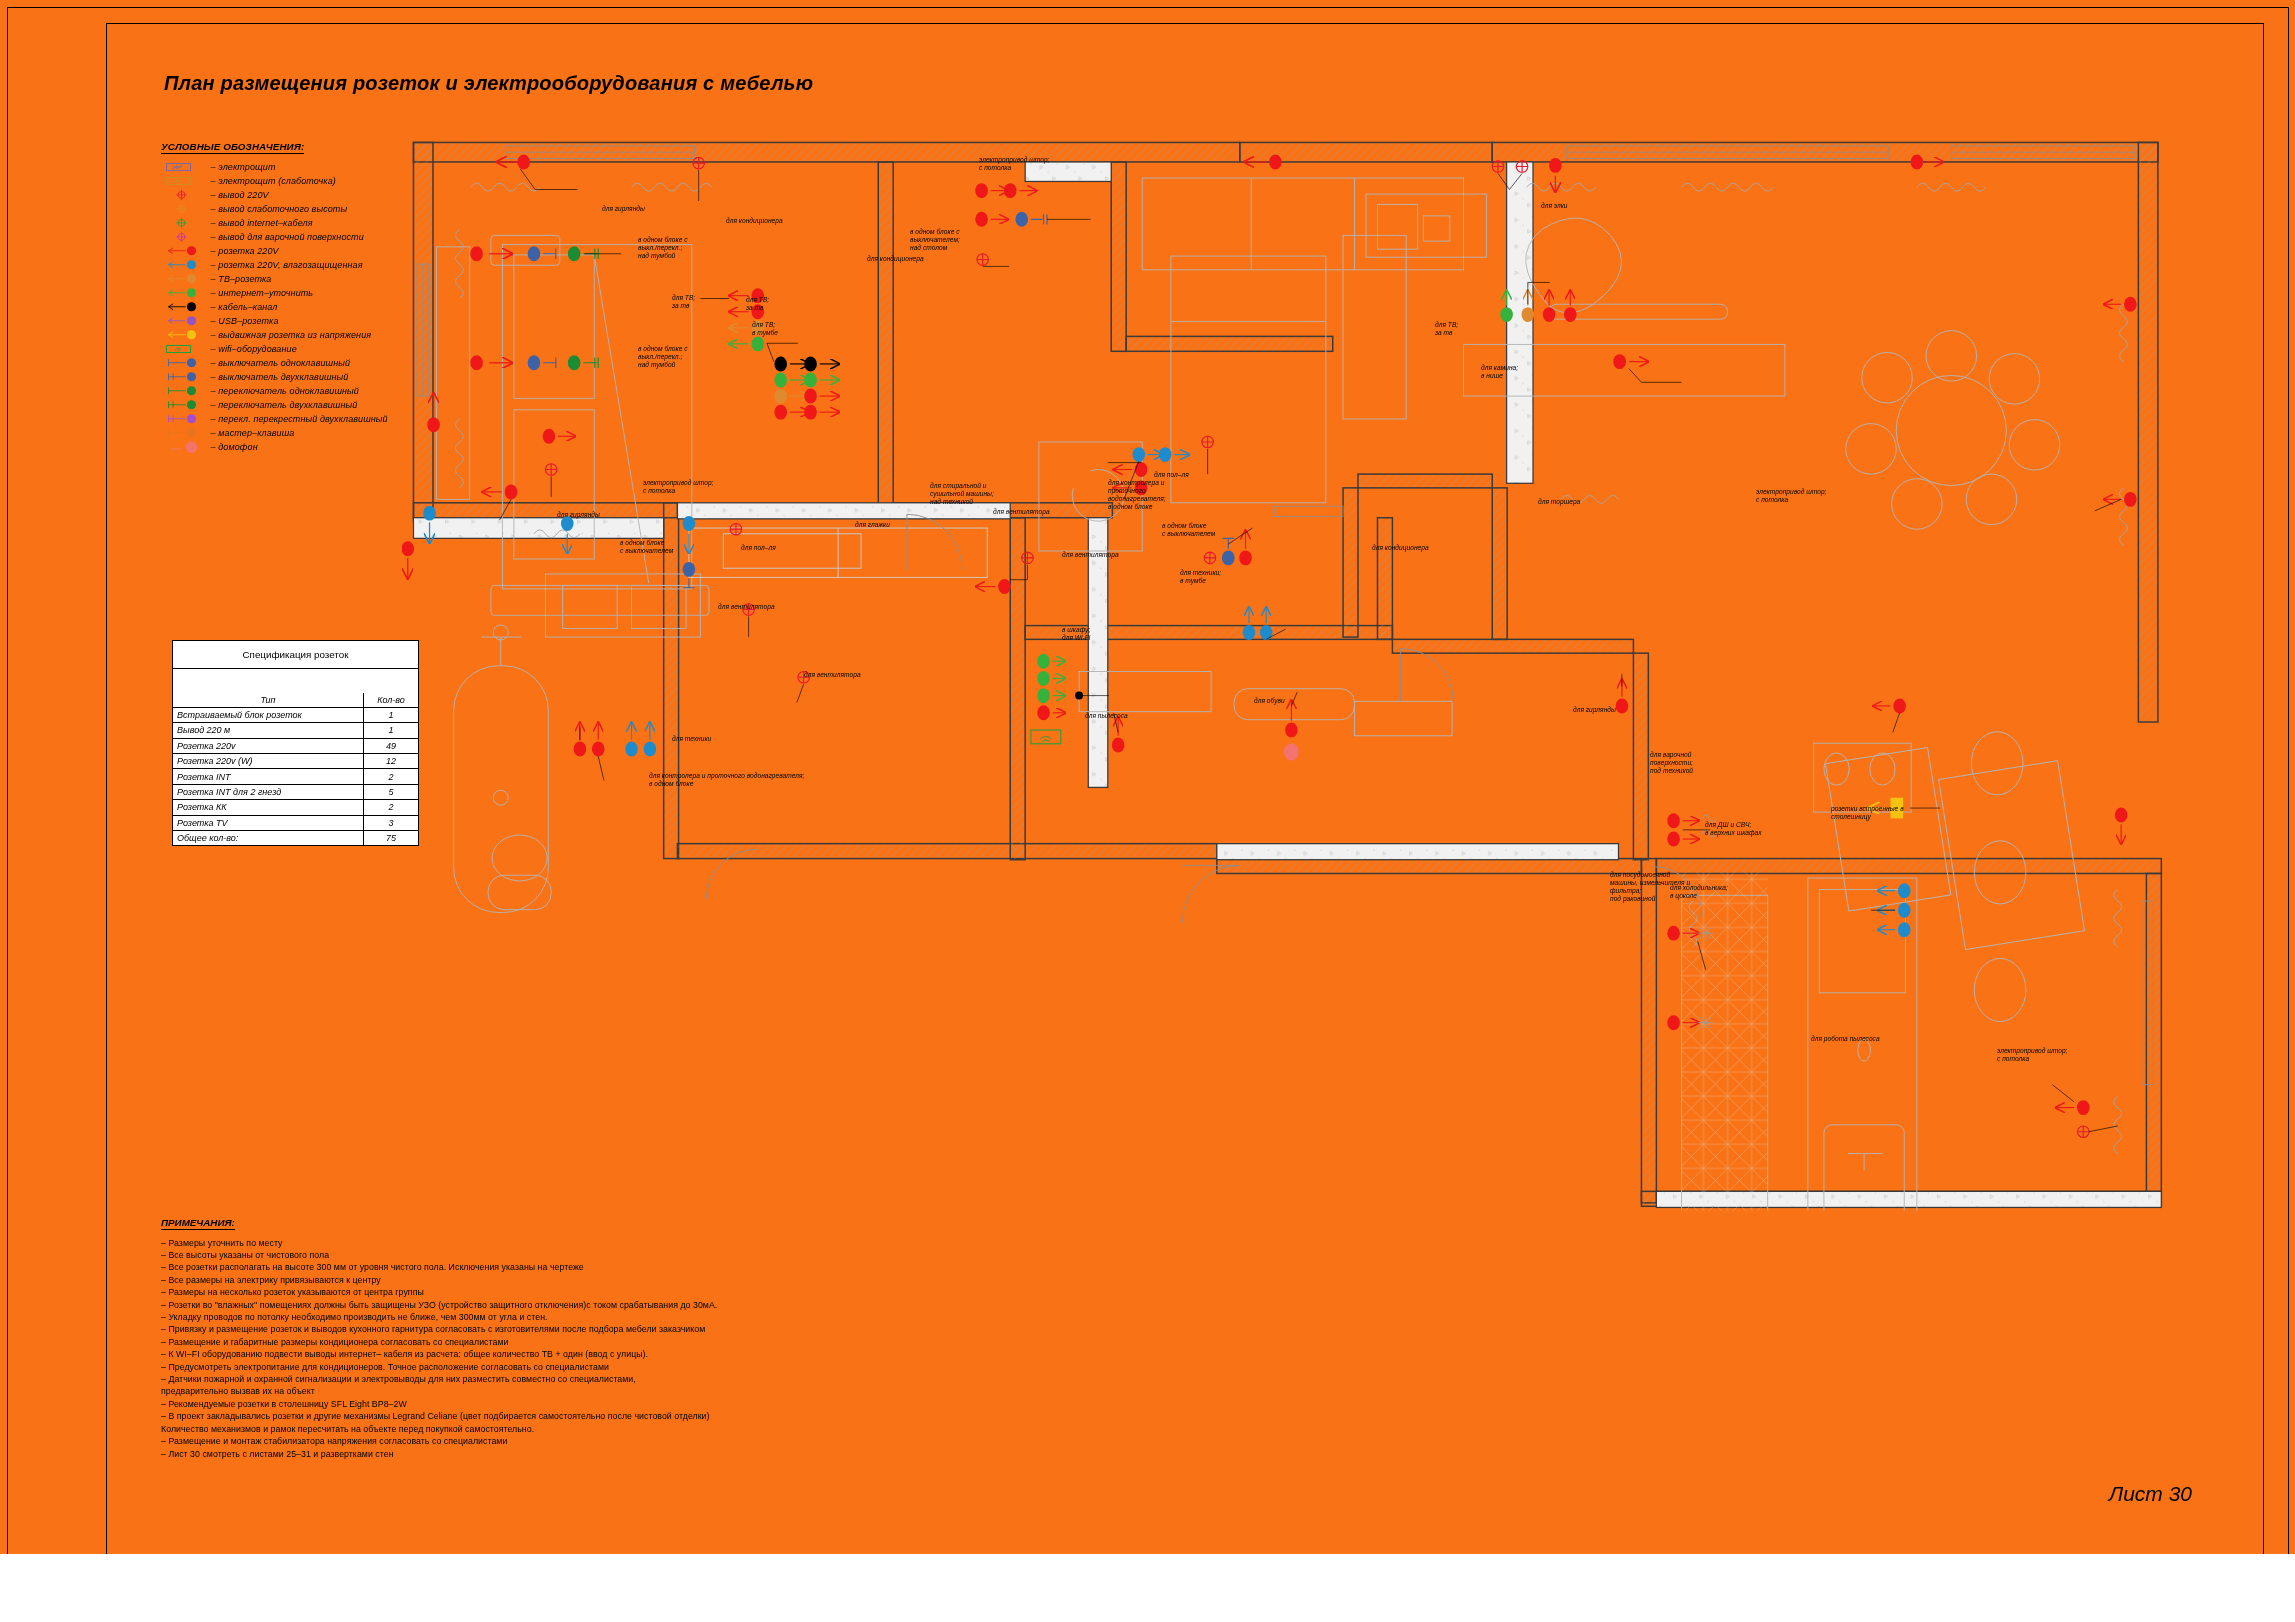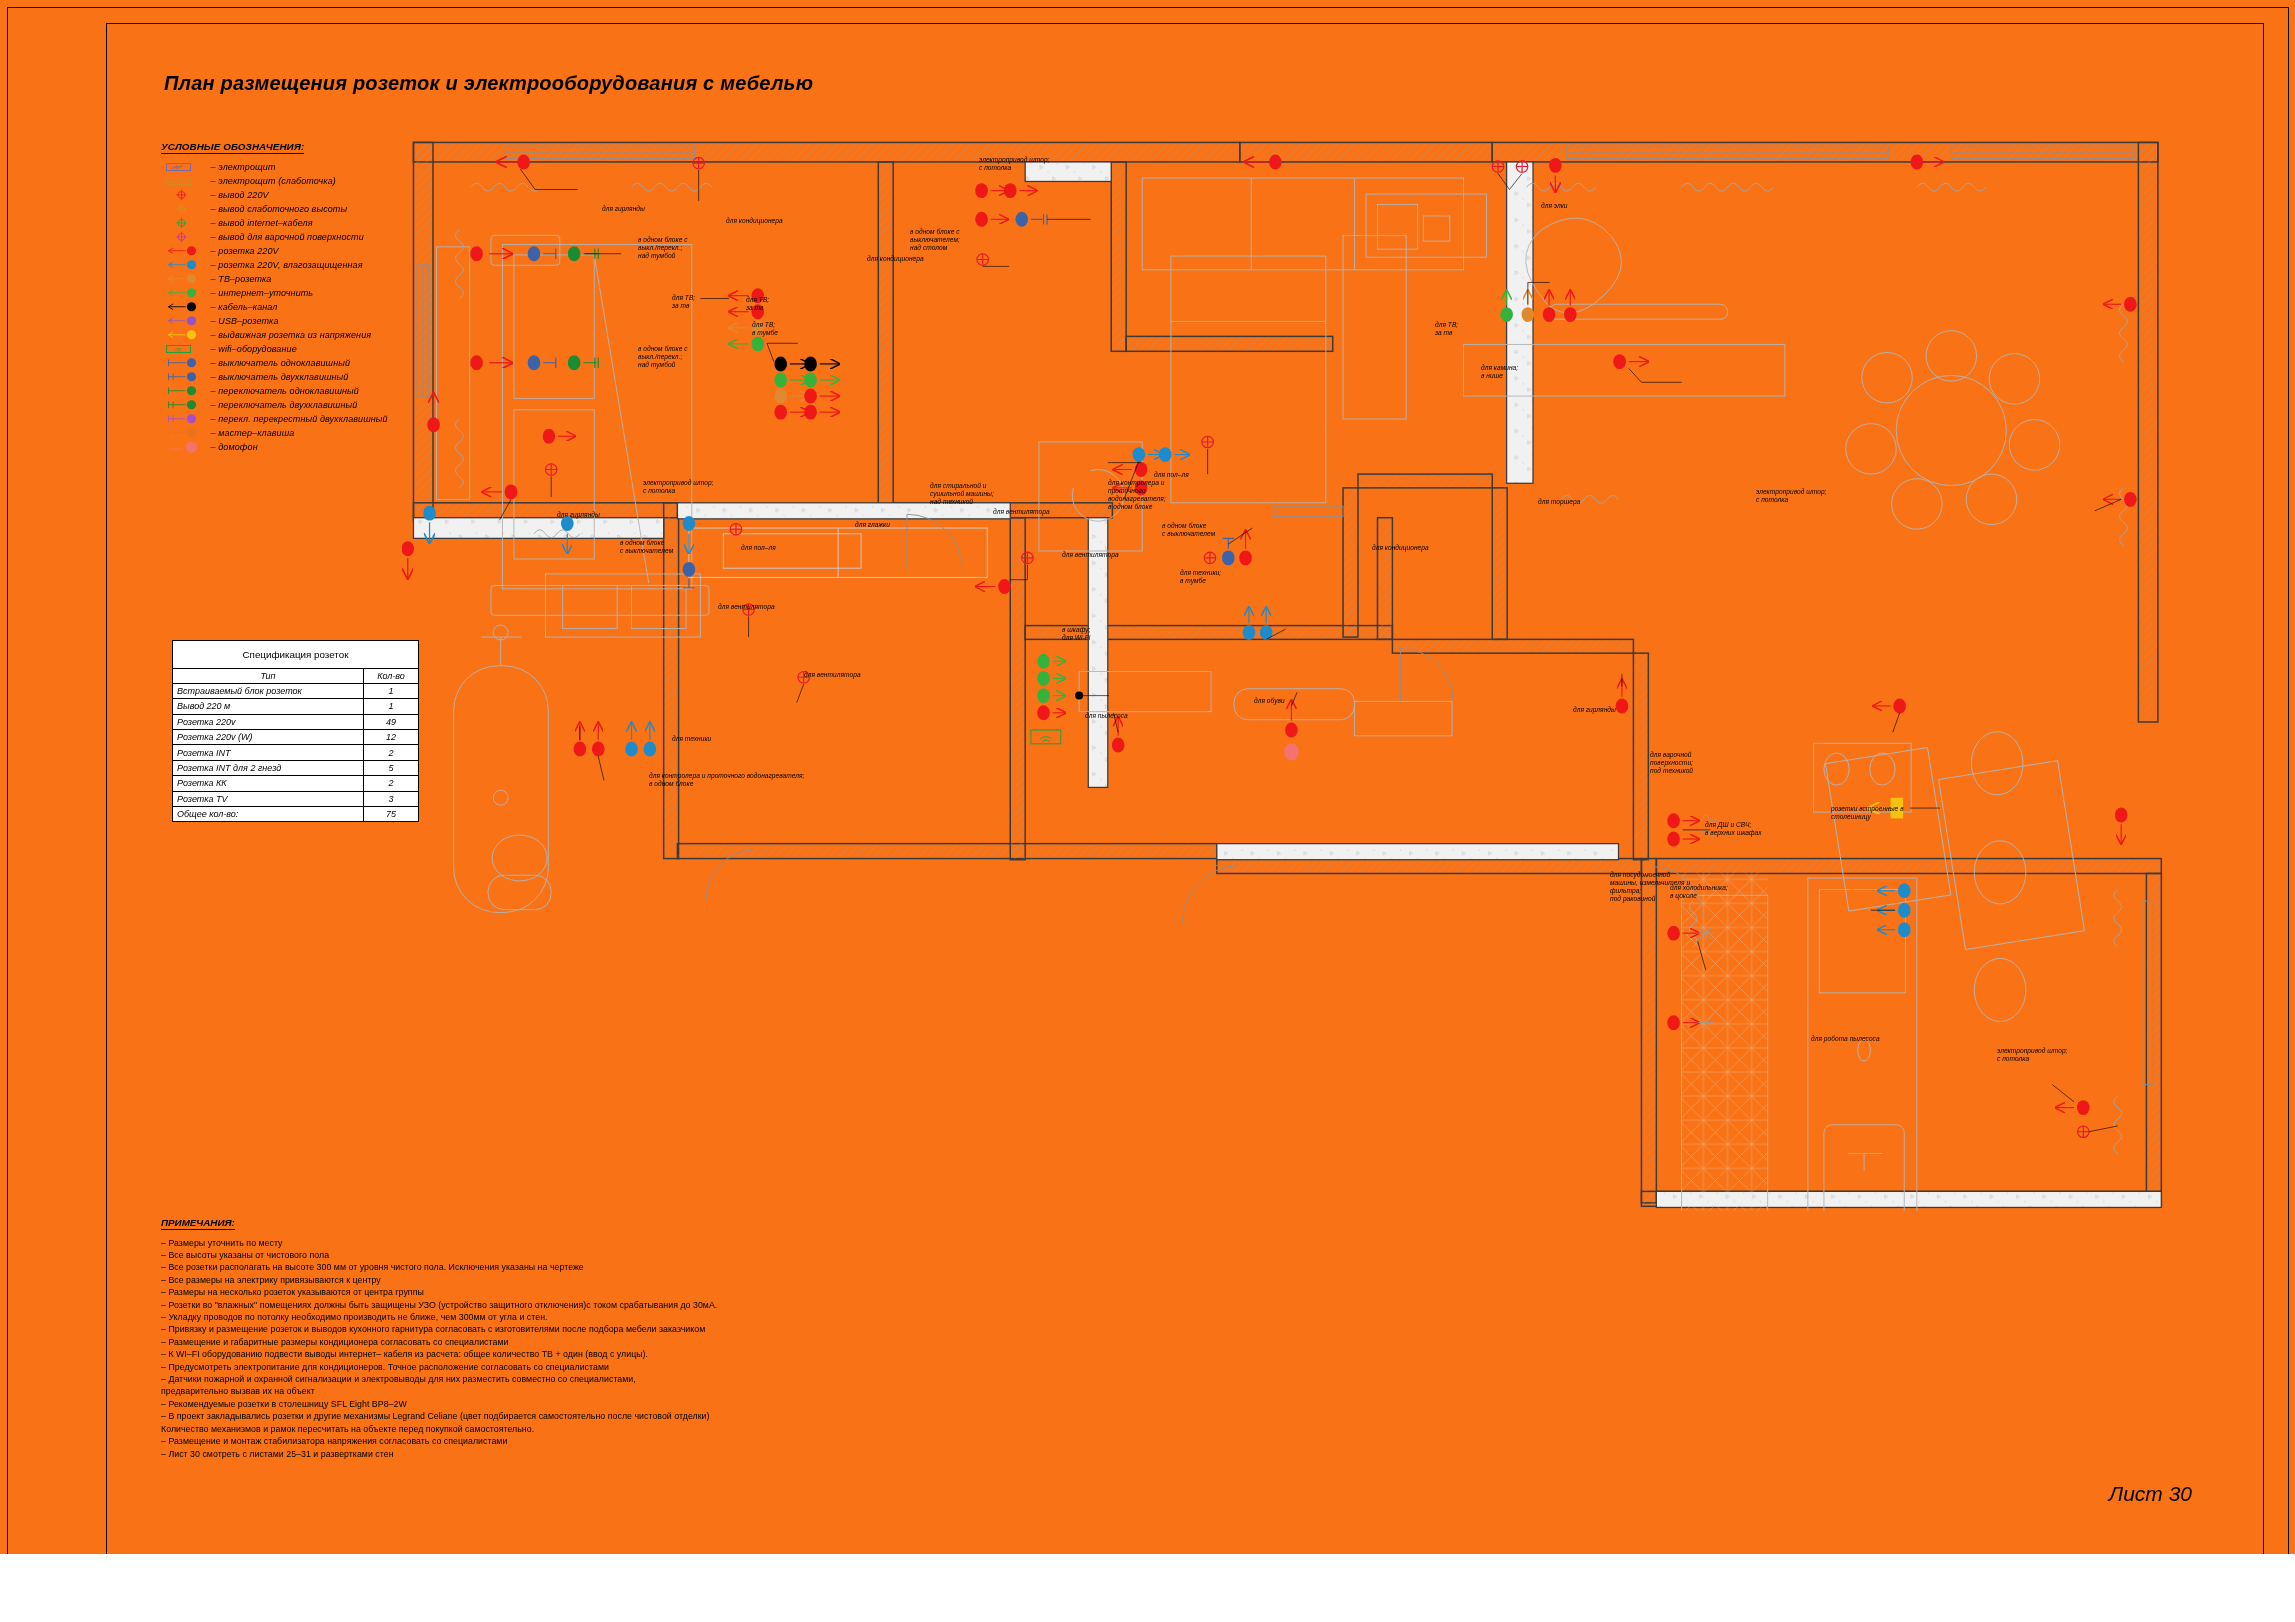--- a/index.html
+++ b/index.html
@@ -115,20 +115,21 @@
     padding:8px 0 7.5px;
     font-style:normal;
     font-weight:normal;
     border-bottom:0.8px solid #000;
   }
   .spec table{
     border-collapse:collapse;
     width:100%;
     font-style:italic;
     font-size:9px;
+    margin-top:24px;
   }
   .spec td{
     border-top:0.7px solid #000;
     padding:1.7px 4px;
     height:11px;
   }
   .spec tr:first-child td{border-top:none;}
   .spec td.qty{
     width:46px;
     border-left:0.7px solid #000;

